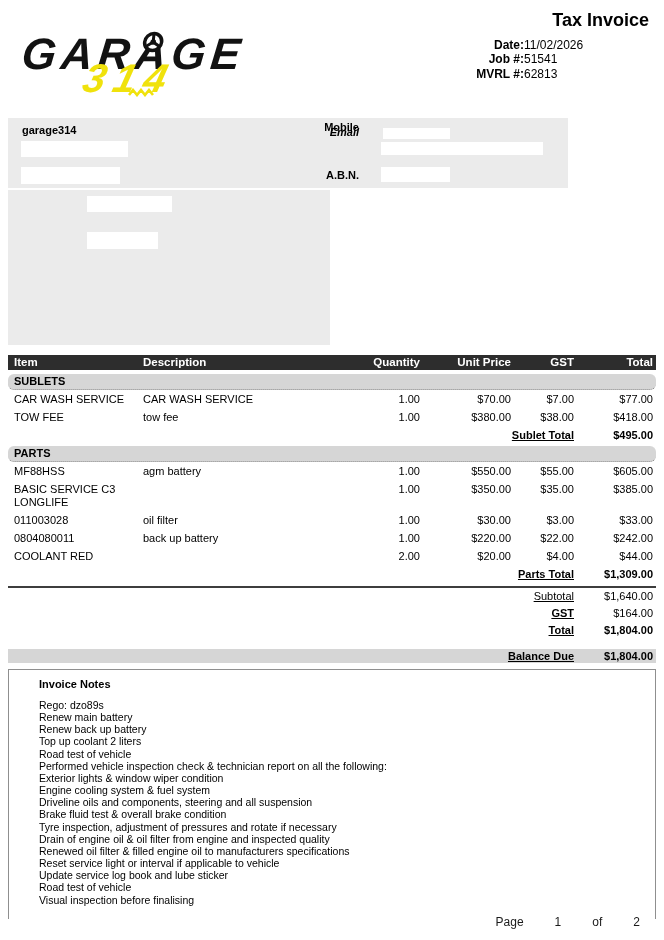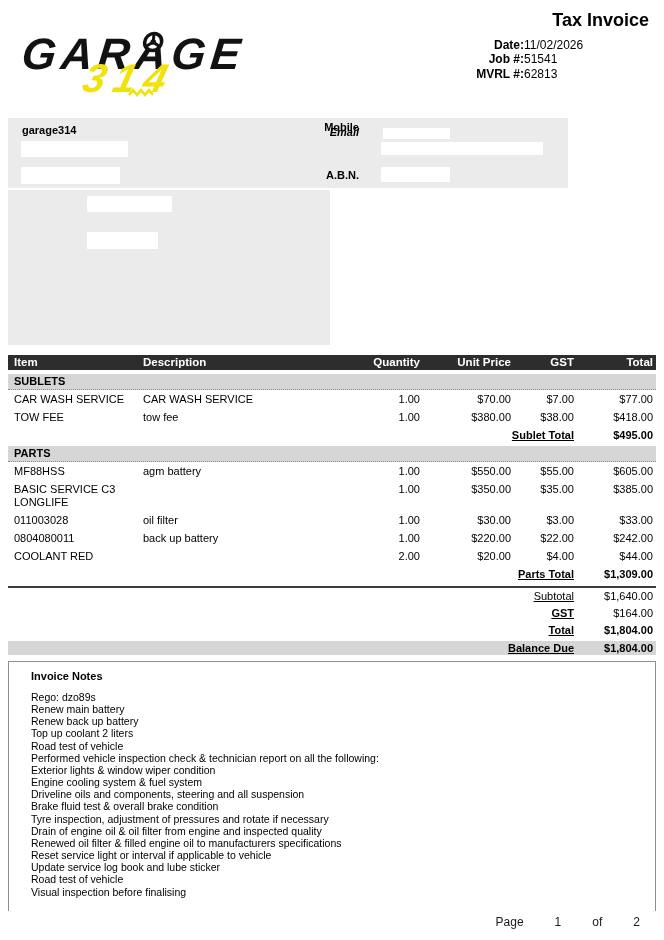--- a/index.html
+++ b/index.html
@@ -40,36 +40,36 @@
   
   .invoice-table{position:absolute;left:8px;top:355px;width:648px;}
   .tgrid{display:grid;grid-template-columns:130px 1fr 80px 91px 63px 78px;}
   .thead{background:var(--header-bar);color:#fff;font-weight:bold;font-size:11.5px;padding:1px 0;}
   .thead > div{line-height:13px;}
   .c-item{padding-left:6px;}
   .c-desc{padding-left:5px;}
   .c-qty,.c-price,.c-gst{text-align:right;padding-right:4px;}
   .c-total{text-align:right;padding-right:3px;}
   .section-band{background:var(--band-gray);font-weight:bold;font-size:11px;line-height:13px;
-    padding:1px 0 1px 6px;border-bottom:1px dotted #8c8c8c;margin-top:4px;}
+    padding:1px 0 1px 6px;border-bottom:1px dotted #8c8c8c;margin-top:4px;border-radius:6px;}
   .section-band.parts{margin-top:2px;}
   .trow{font-size:11px;}
   .trow > div{padding-top:3px;padding-bottom:2px;line-height:13px;}
   .row-total{font-size:11px;font-weight:bold;}
   .row-total > div{padding-top:3px;padding-bottom:2px;line-height:13px;}
   .span-label{grid-column:1/6;text-align:right;padding-right:4px;text-decoration:underline;}
   .heavy-rule{border-top:2px solid #3d3d3d;margin-top:3px;}
   .sum-row{font-size:11px;}
   .sum-row > div{padding-top:2px;padding-bottom:2px;line-height:13px;}
   .bold{font-weight:bold;}
-  .balance-band{background:var(--band-gray);font-size:11px;font-weight:bold;margin-top:2px;}
+  .balance-band{background:var(--band-gray);font-size:11px;font-weight:bold;margin-top:10px;}
   .balance-band > div{padding-top:1px;padding-bottom:1px;line-height:12px;}
 
   
-  .notes-box{margin-top:6px;border:1px solid #8f8f8f;border-bottom:none;height:250px;padding:8px 0 0 22px;overflow:hidden;}
+  .notes-box{margin-top:6px;border:1px solid #8f8f8f;border-bottom:none;height:250px;padding:8px 0 0 30px;overflow:hidden;}
   .notes-title{font-size:11px;font-weight:bold;margin-bottom:9px;}
   .note-line{font-size:10.5px;line-height:12.15px;}
 
   
   .page-footer{position:absolute;right:24px;bottom:11px;display:flex;gap:31px;font-size:12px;color:#1a1a1a;}
 </style>
 </head>
 <body>
 
 <div class="page">

